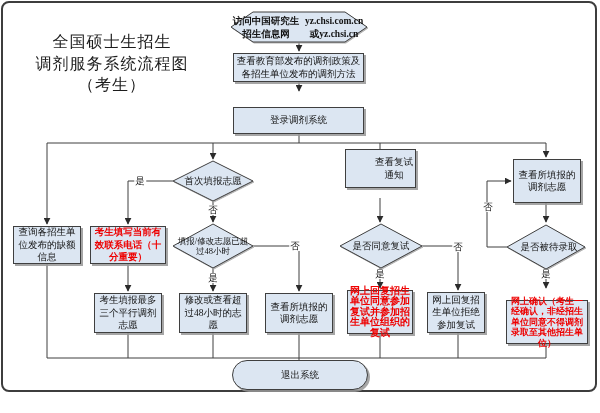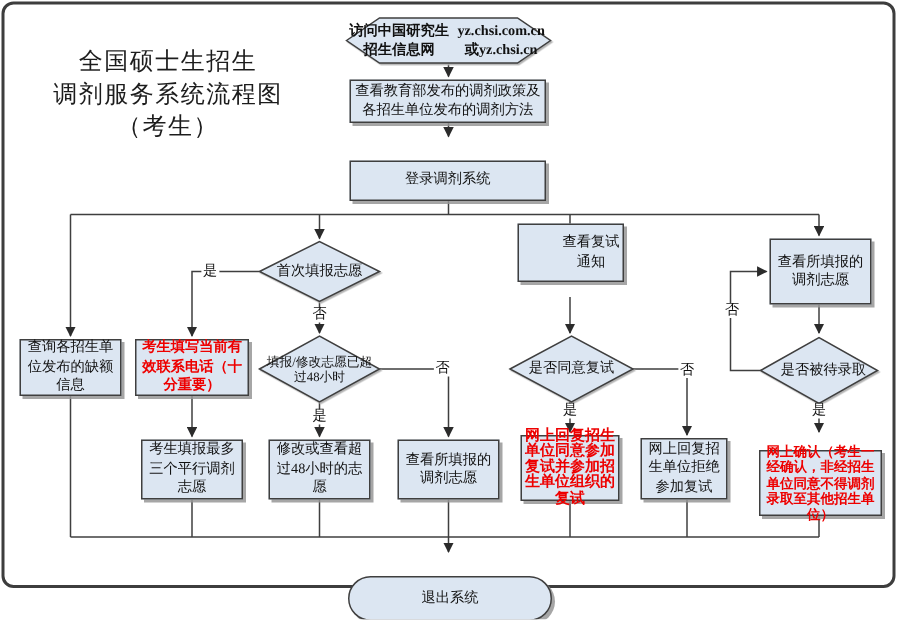--- a/index.html
+++ b/index.html
@@ -134,21 +134,21 @@
   <div class="node" style="left:345px;top:149px;width:71px;height:39px;padding-left:29px;">查看复试通知</div>
 
   <div class="node red" style="left:347px;top:290px;width:66px;height:44px;font-size:10px;line-height:10.5px;">网上回复招生单位同意参加复试并参加招生单位组织的复试</div>
 
   <div class="node" style="left:427px;top:292px;width:58px;height:41px;">网上回复招生单位拒绝参加复试</div>
 
   <div class="node" style="left:513px;top:159px;width:68px;height:44px;">查看所填报的调剂志愿</div>
 
   <div class="node red" style="left:506px;top:290px;width:82px;height:44px;font-size:9px;line-height:10.5px;padding:1px;margin-top:10px;">网上确认（考生一经确认，非经招生单位同意不得调剂录取至其他招生单位）</div>
 
-  <div class="node stadium" style="left:232px;top:384px;width:136px;height:30px;">退出系统</div>
+  <div class="node stadium" style="left:232px;top:360px;width:136px;height:30px;">退出系统</div>
 
   <div class="dtext" style="left:173px;top:161px;width:80px;height:40px;">首次填报志愿</div>
   <div class="dtext" style="left:177px;top:226px;width:72px;height:40px;font-size:8.5px;">填报/修改志愿已超过48小时</div>
   <div class="dtext" style="left:341px;top:226px;width:80px;height:40px;">是否同意复试</div>
   <div class="dtext" style="left:510px;top:227px;width:78px;height:40px;">是否被待录取</div>
 
   <div class="lbl" style="left:140px;top:181px;">是</div>
   <div class="lbl" style="left:213px;top:210px;">否</div>
   <div class="lbl" style="left:213px;top:278px;">是</div>
   <div class="lbl" style="left:295px;top:246px;">否</div>

